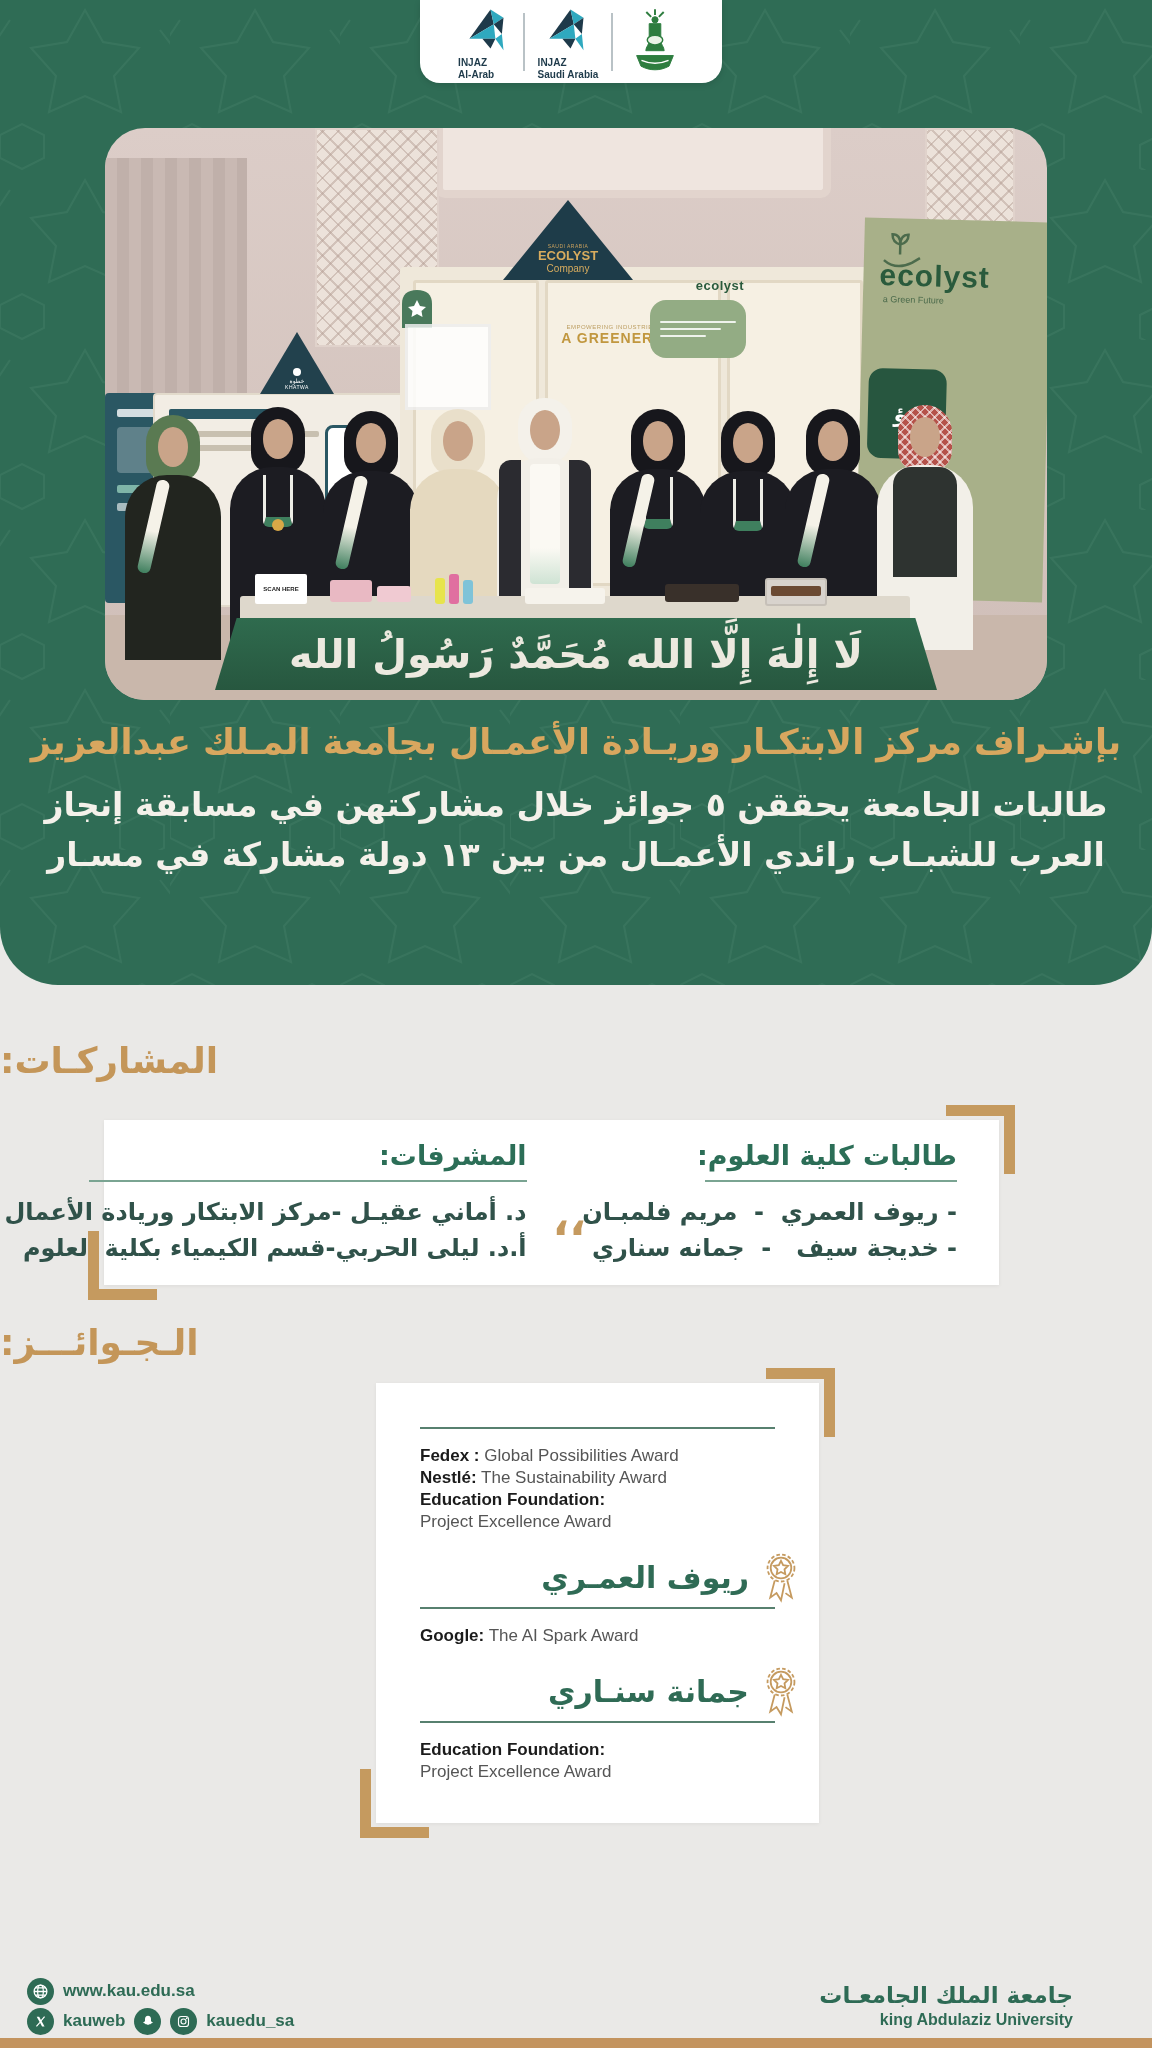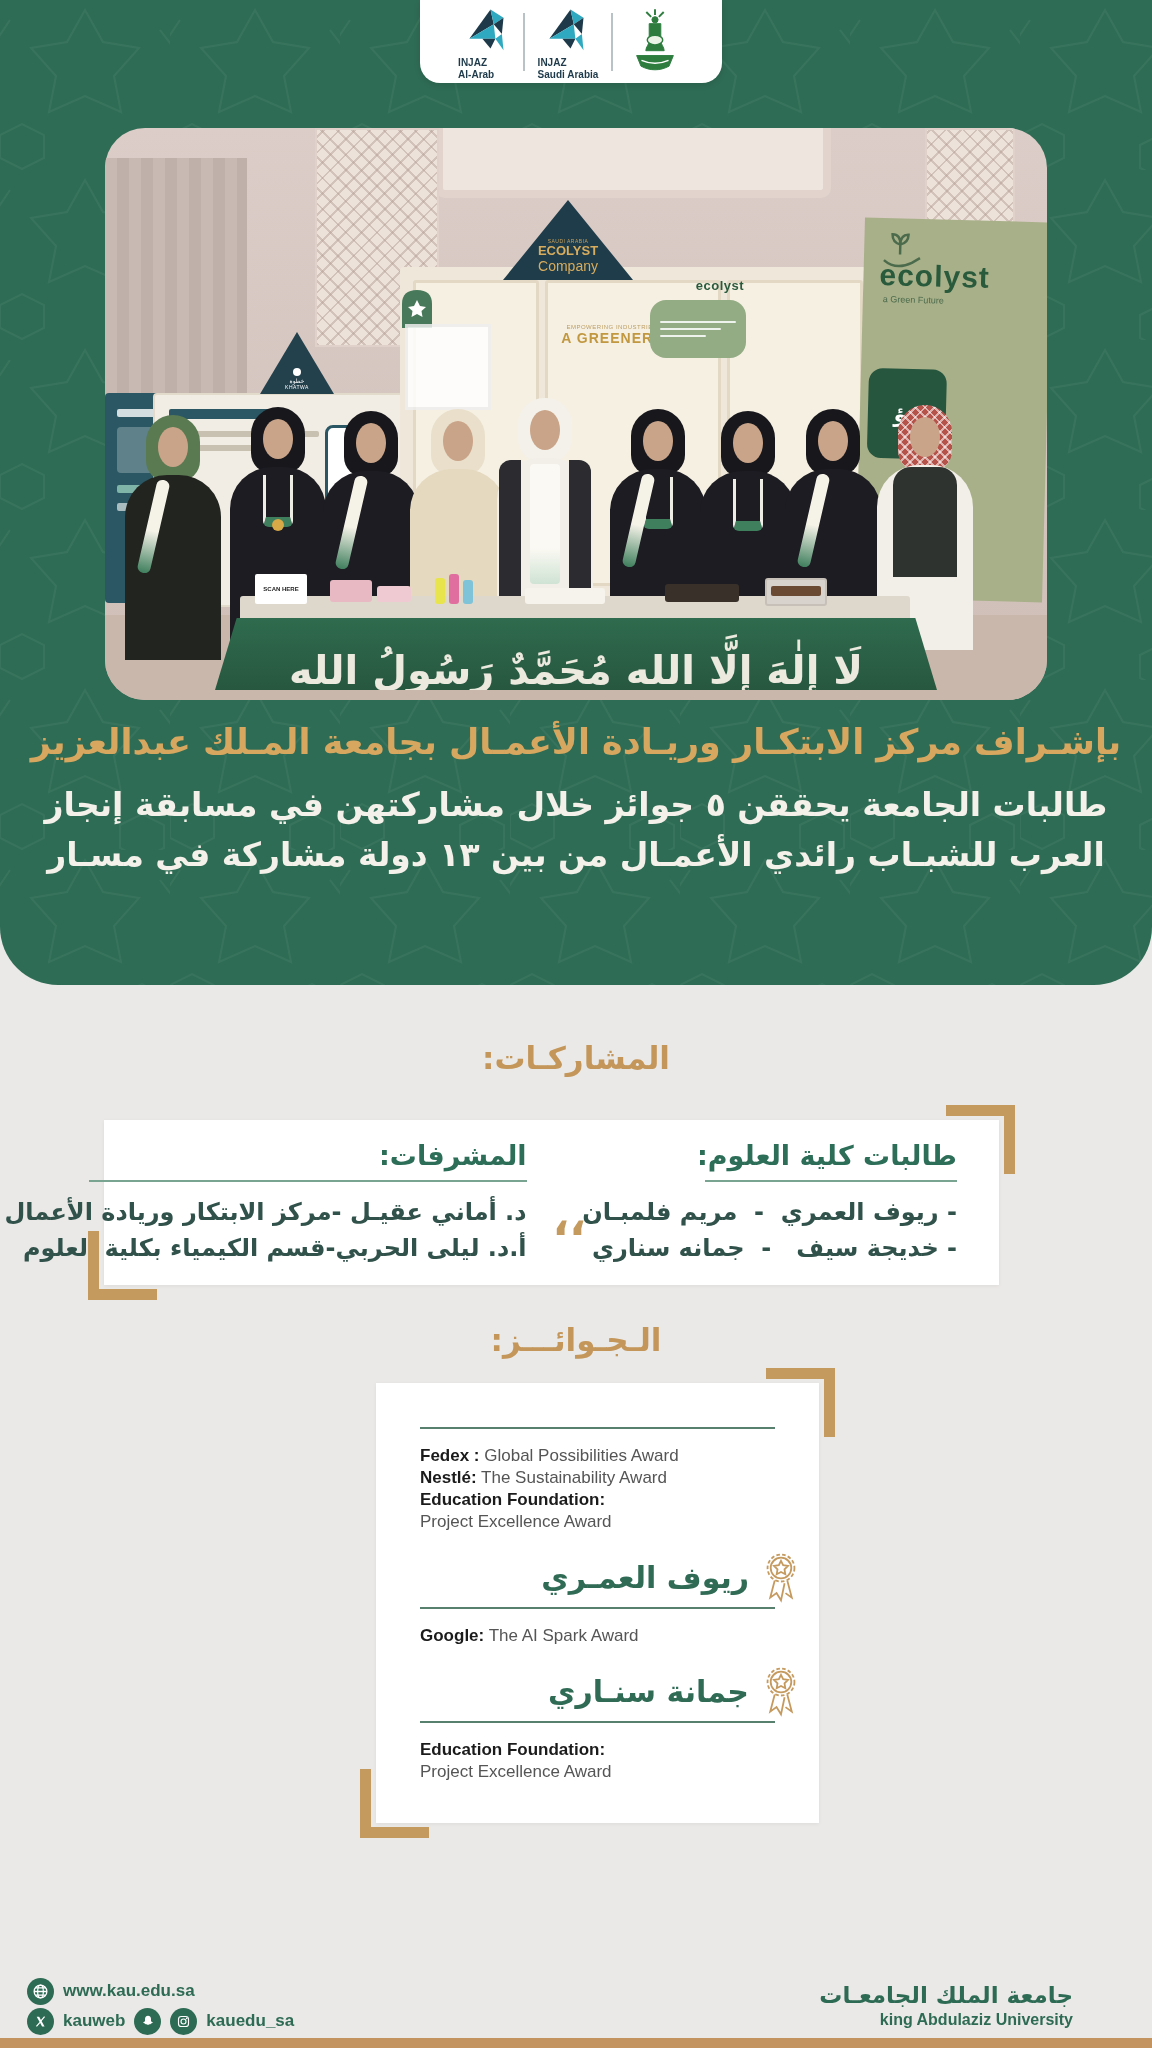--- a/index.html
+++ b/index.html
@@ -36,21 +36,21 @@
   .lattice{background:#ECE2DA;border:2px solid #E0D2CB;
     background-image:repeating-linear-gradient(45deg,rgba(178,155,145,.45) 0 2px,transparent 2px 11px),
                      repeating-linear-gradient(-45deg,rgba(178,155,145,.45) 0 2px,transparent 2px 11px)}
   .booth{position:absolute;left:295px;top:139px;width:475px;height:330px;background:#EFE8DA;border-radius:4px}
   .panel{position:absolute;background:#F6F0E3;border:3px solid #E2D8C4;border-radius:3px}
   .tri-sign{position:absolute;left:398px;top:72px;width:130px;height:80px;
     background:#1E3C49;clip-path:polygon(50% 0,100% 100%,0 100%);z-index:4;
     display:flex;flex-direction:column;align-items:center;justify-content:flex-end;padding-bottom:6px;box-sizing:border-box}
   .tri-c{color:#C9A15E;font-family:"Liberation Sans",sans-serif;font-size:5px;letter-spacing:.5px}
   .tri-t{color:#D8AC5E;font-family:"Liberation Sans",sans-serif;font-weight:bold;font-size:13px;line-height:1.1}
-  .tri-s{color:#D8AC5E;font-family:"Liberation Sans",sans-serif;font-size:14px}
+  .tri-s{color:#D8AC5E;font-family:"Liberation Sans",sans-serif;font-size:10px}
   .khatwa{position:absolute;left:155px;top:204px;width:74px;height:62px;background:#22414D;
     clip-path:polygon(50% 0,100% 100%,0 100%);display:flex;flex-direction:column;align-items:center;justify-content:flex-end;padding-bottom:4px;box-sizing:border-box;z-index:3}
   .khatwa-dot{width:8px;height:8px;border-radius:50%;background:#fff;margin-bottom:2px}
   .khatwa-ar{color:#fff;font-size:6px;line-height:1}
   .khatwa-en{color:#fff;font-family:"Liberation Sans",sans-serif;font-size:5px;letter-spacing:.5px}
   .side-banner{position:absolute;border-radius:4px}
   .qr{position:absolute;left:300px;top:196px;width:80px;height:80px;background:#fff;border:3px solid #eee;
     background-image:repeating-linear-gradient(0deg,#222 0 4px,transparent 4px 8px),repeating-linear-gradient(90deg,#222 0 4px,#fff 4px 8px);
     background-blend-mode:screen;opacity:.85}
   .greener{position:absolute;left:430px;top:196px;width:170px;text-align:center}
@@ -74,31 +74,31 @@
     border-left:3px solid #EDEDE6;border-right:3px solid #EDEDE6;border-bottom:10px solid #3F7F5E;border-radius:0 0 6px 6px}
   .p-sash{position:absolute;left:50%;top:64px;width:13px;height:95px;background:linear-gradient(#F5F2E8 55%,#3F7F5E);
     transform:translateX(-26px) rotate(13deg);border-radius:6px}
   .floor{position:absolute;left:0;bottom:0;width:100%;height:85px;background:#C9B7AB}
   .shelf{position:absolute;left:135px;top:468px;width:670px;height:26px;background:#DED8CC;border-radius:3px;z-index:6}
   .item{position:absolute;z-index:7;border-radius:3px}
   .scan-card{left:150px;top:446px;width:52px;height:30px;background:#fff;z-index:7;position:absolute;
     display:flex;align-items:center;justify-content:center;font-family:"Liberation Sans",sans-serif;font-size:6px;font-weight:bold;color:#222;border-radius:2px}
   .table{position:absolute;left:110px;top:490px;width:722px;height:72px;z-index:8;
     background:linear-gradient(#2F6B4E,#27573F);clip-path:polygon(3% 0,97% 0,100% 100%,0 100%);
-    display:flex;align-items:flex-end;justify-content:center}
+    display:flex;align-items:center;justify-content:center}
   .calligraphy{color:#ECE9DF;font-size:40px;font-weight:bold;direction:rtl;text-align:center;line-height:1}
 
   
   .gold-heading{position:absolute;top:722px;left:0;width:100%;text-align:center;color:#D8A75F;
     font-size:35px;font-weight:bold;direction:rtl;z-index:6}
   .hero-par{position:absolute;top:780px;left:0;width:100%;text-align:center;color:#F4F1EA;
     font-size:33px;font-weight:bold;direction:rtl;line-height:50px;z-index:6}
 
   
-  .section-heading{position:absolute;left:0;width:100%;text-align:center;color:#C49659;font-size:31px;font-weight:bold;direction:rtl}
+  .section-heading{position:absolute;left:0;width:100%;text-align:left;color:#C49659;font-size:36px;font-weight:bold;direction:rtl}
   .card{position:absolute;background:#fff;box-shadow:0 1px 4px rgba(0,0,0,.06)}
   .bracket{position:absolute;width:58px;height:58px;z-index:3}
   .br-tr{border-top:11px solid #C59A5F;border-right:11px solid #C59A5F;right:-16px;top:-15px}
   .br-bl{border-bottom:11px solid #C59A5F;border-left:11px solid #C59A5F;left:-16px;bottom:-15px}
 
   .participants-card{left:104px;top:1120px;width:895px;height:165px;direction:rtl;
     display:flex;align-items:flex-start;padding:20px 42px 0 36px;box-sizing:border-box}
   .col-title{color:#2C6E57;font-size:27px;font-weight:bold;direction:rtl}
   .col-line{height:2px;background:#7AA492;margin:9px 0 12px}
   .names{color:#30524A;font-size:24px;font-weight:bold;line-height:36px;direction:rtl;white-space:pre}

